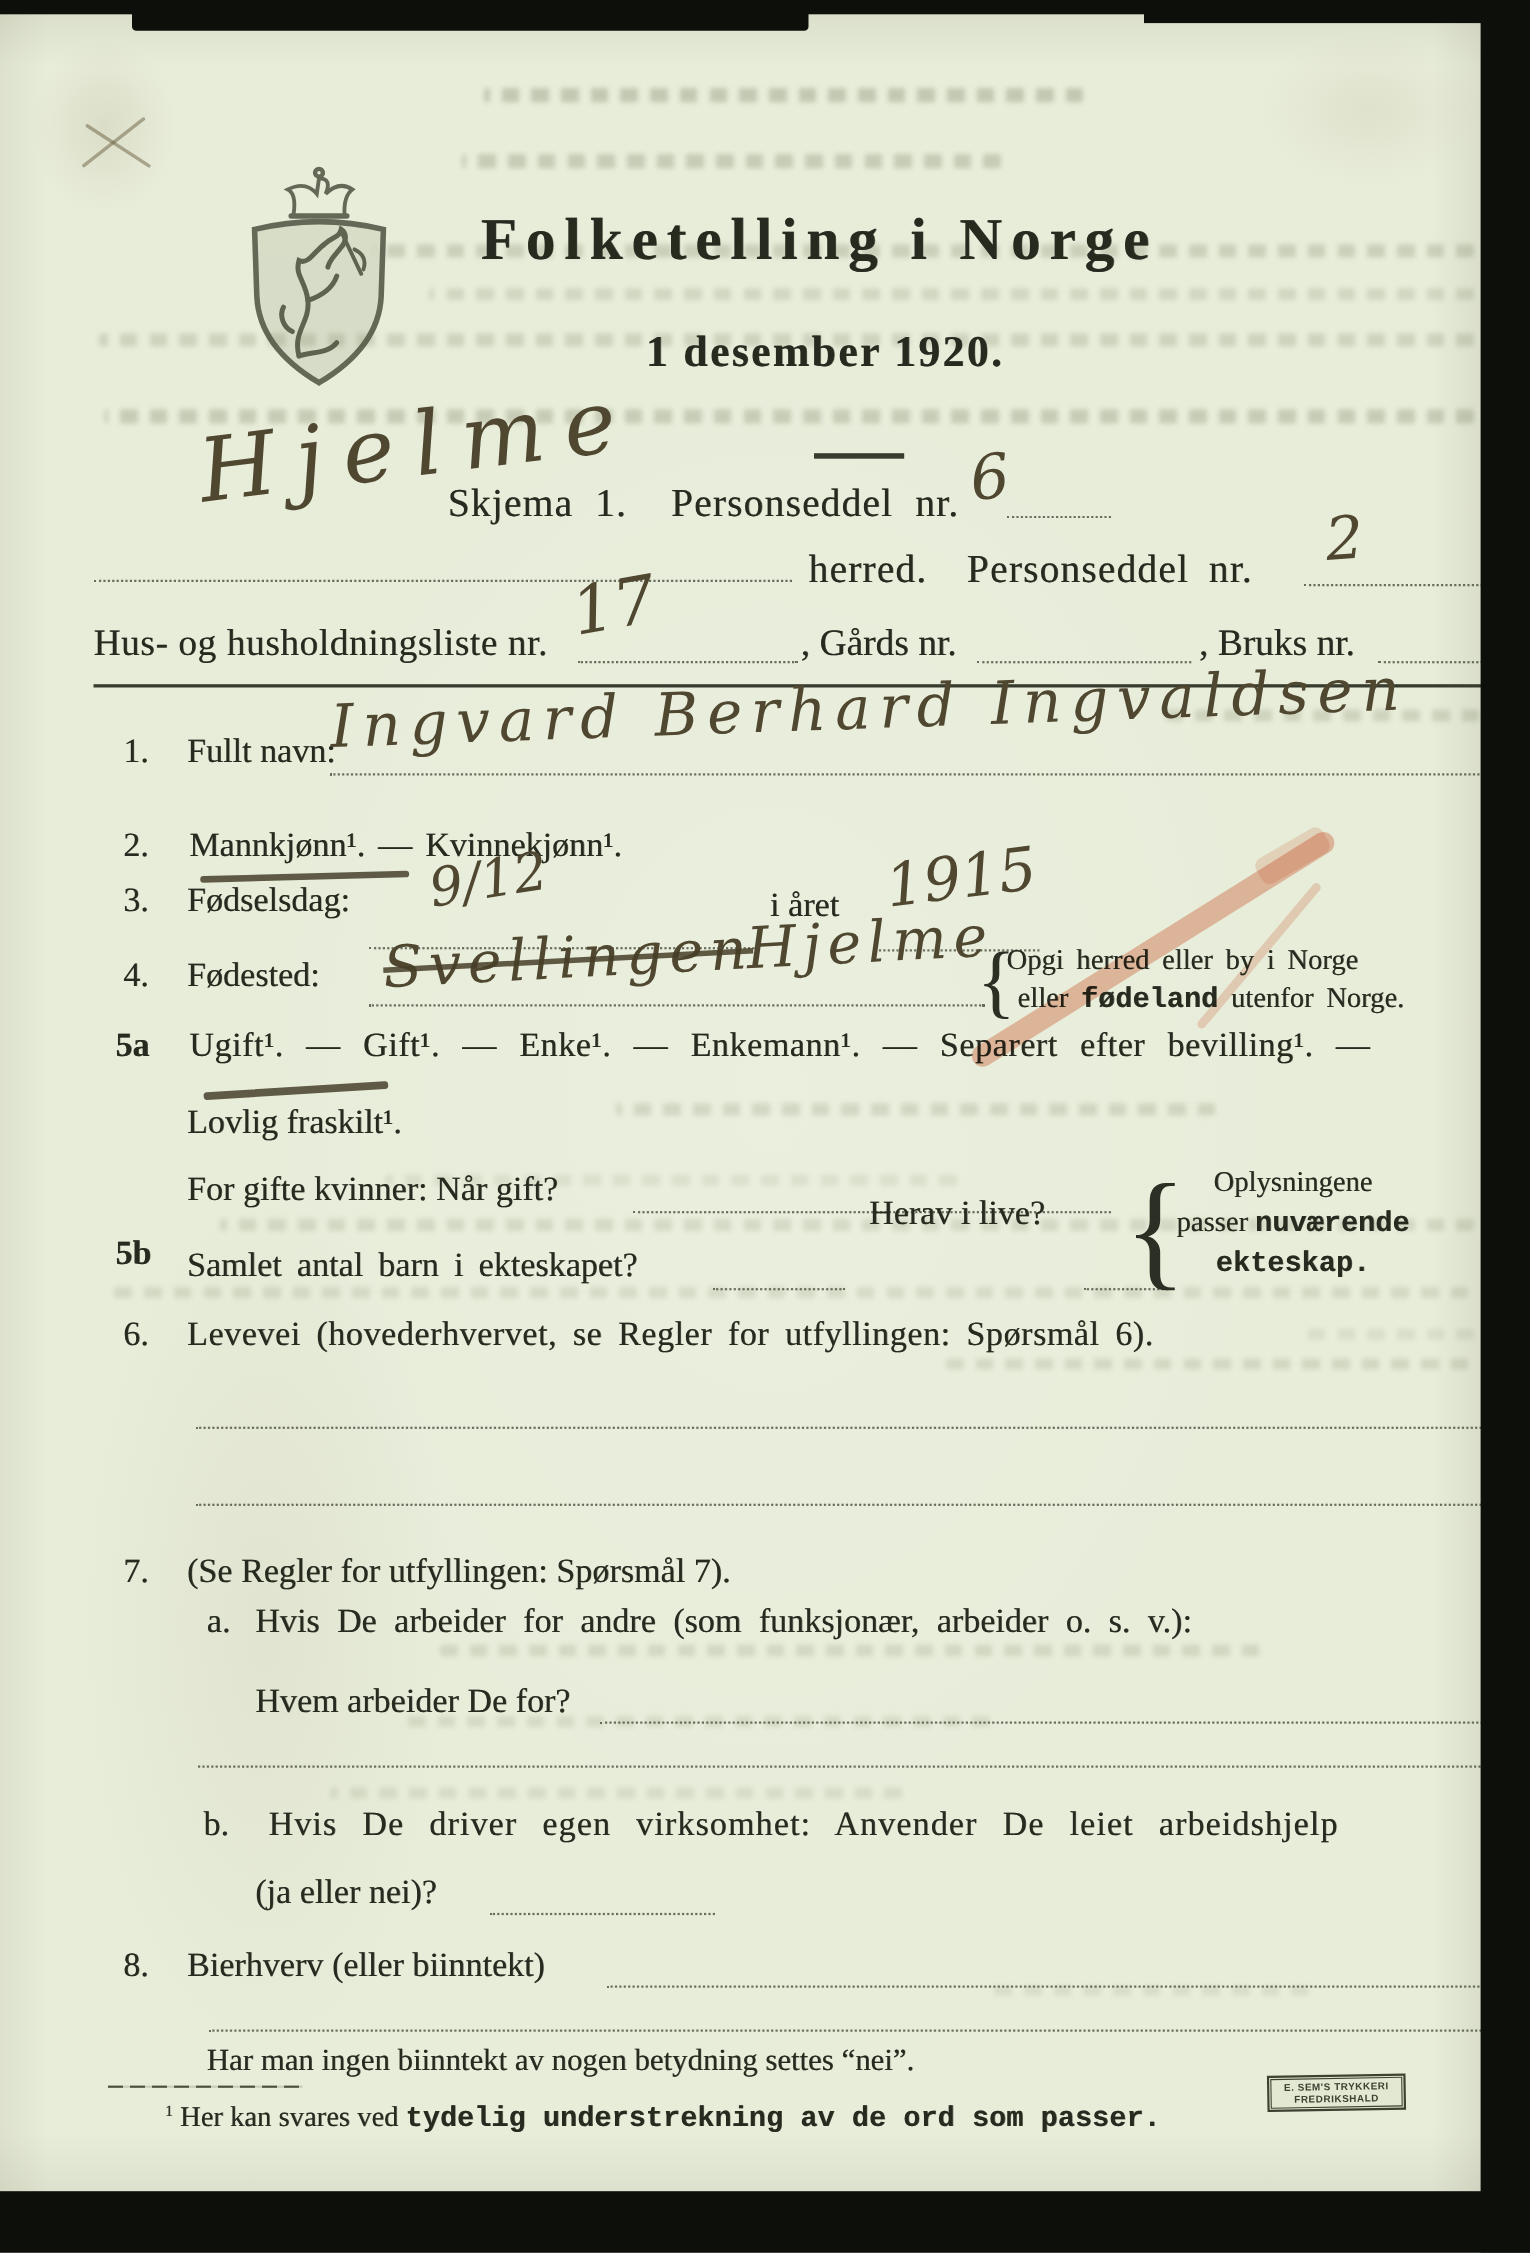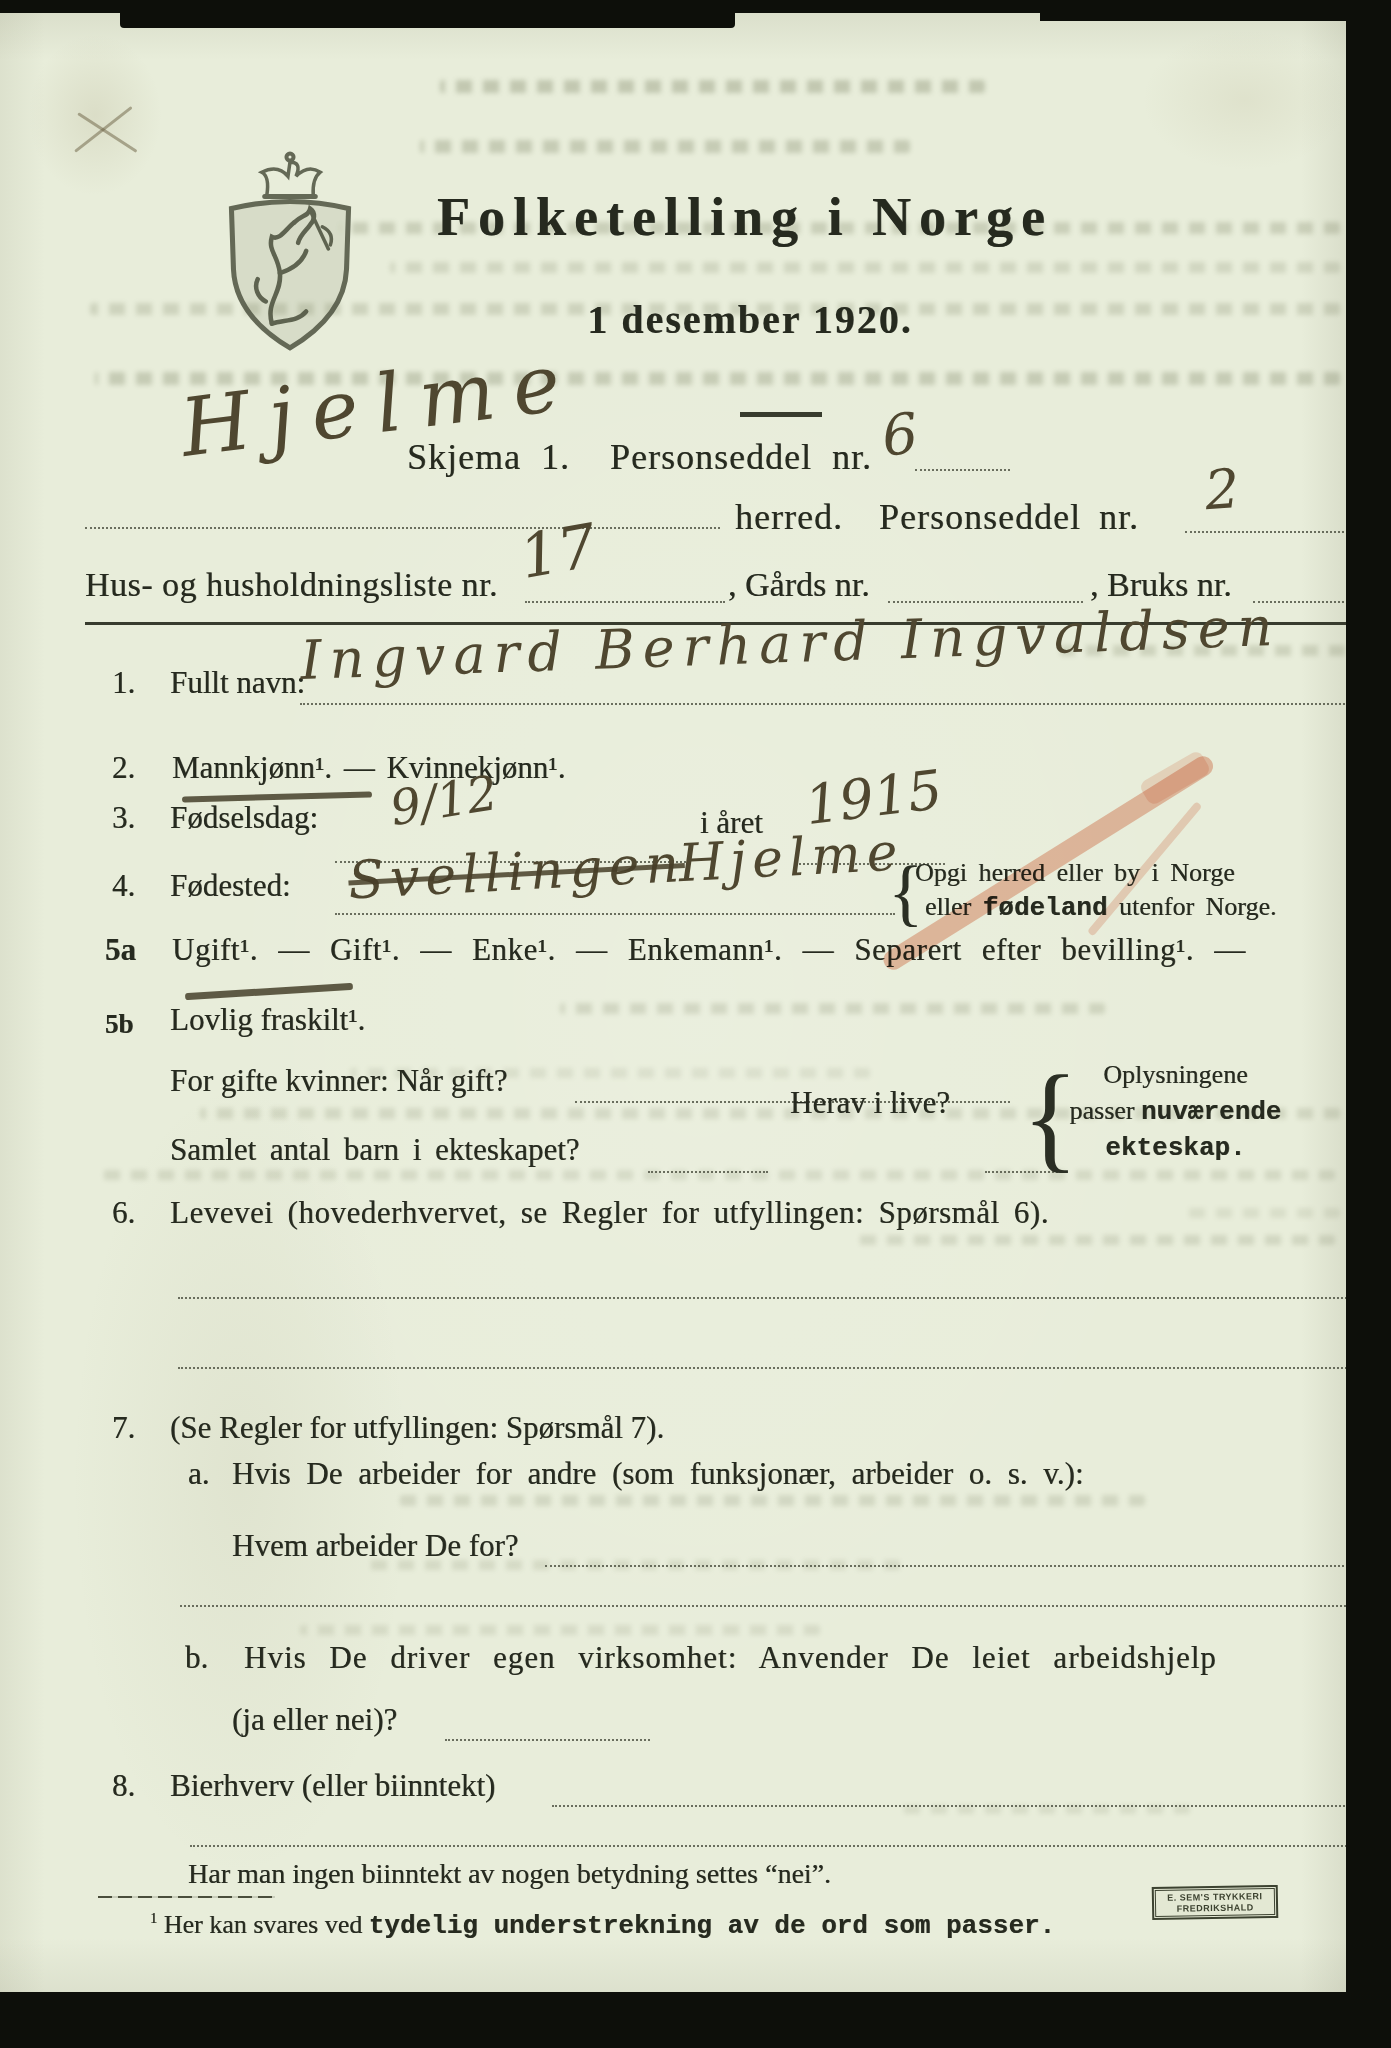--- a/index.html
+++ b/index.html
@@ -145,21 +145,21 @@
   <div class="print" style="left:915px;top:858px;font-size:26px;word-spacing:5px">Opgi herred eller by i Norge</div>
   <div class="print" style="left:925px;top:892px;font-size:26px;word-spacing:5px">
     <span>eller </span><span class="b">fødeland</span><span> utenfor Norge.</span>
   </div>
 
   <div class="print" style="left:105px;top:932px;font-size:31px;font-weight:700">5a</div>
   <div class="print" style="left:172px;top:932px;font-size:31px;word-spacing:12px;letter-spacing:.5px">Ugift¹. — Gift¹. — Enke¹. — Enkemann¹. — Separert efter bevilling¹. —</div>
   <div class="penline" style="left:185px;top:988px;width:168px;height:7px;transform:rotate(-3.5deg)"></div>
   <div class="print" style="left:170px;top:1002px;font-size:31px">Lovlig fraskilt¹.</div>
 
-  <div class="print" style="left:105px;top:1009px;font-size:27px;font-weight:700">5b</div>
+  <div class="print" style="left:105px;top:1121px;font-size:31px;font-weight:700">5b</div>
   <div class="print" style="left:170px;top:1063px;font-size:31px">For gifte kvinner:  Når gift?</div>
   <div class="dots" style="left:575px;top:1098px;width:435px"></div>
   <div class="print" style="left:170px;top:1132px;font-size:31px;word-spacing:6px">Samlet antal barn i ekteskapet?</div>
   <div class="dots" style="left:648px;top:1168px;width:120px"></div>
   <div class="print" style="left:790px;top:1085px;font-size:31px">Herav i live?</div>
   <div class="dots" style="left:985px;top:1168px;width:80px"></div>
   <div class="brace" style="left:1022px;top:1050px;font-size:118px">{</div>
   <div style="position:absolute;left:1048px;top:1060px;width:255px;text-align:center">
     <div class="print" style="position:static;font-size:26px">Oplysningene</div>
     <div class="print" style="position:static;font-size:26px;margin-top:6px">

